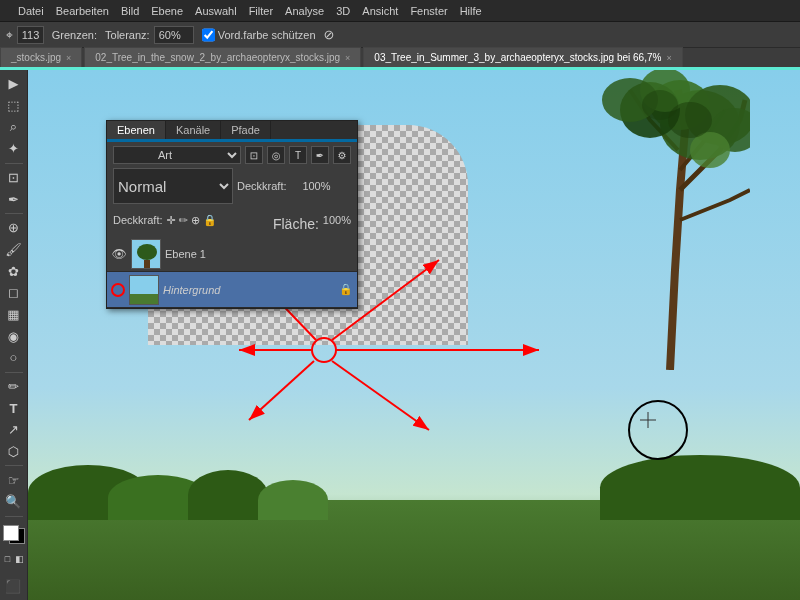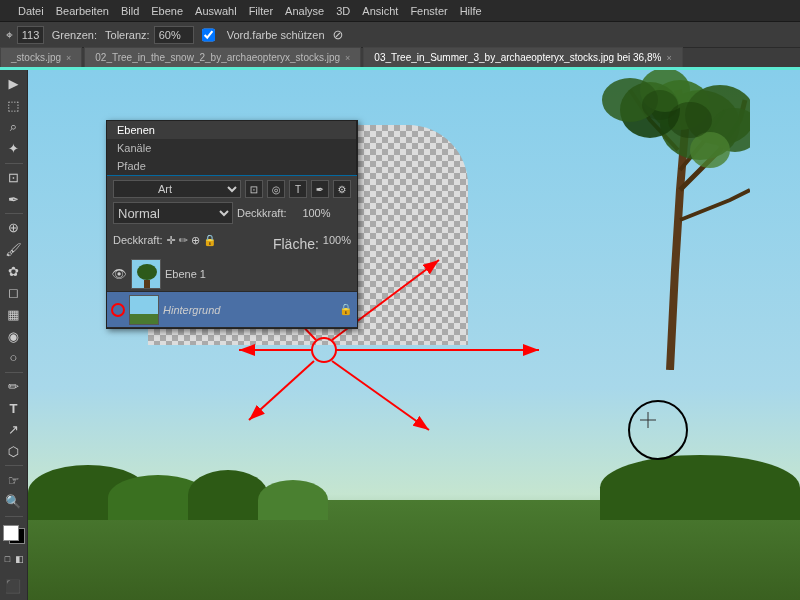--- a/index.html
+++ b/index.html
@@ -31,21 +31,21 @@
     #options-bar select, #options-bar input {
       background: #2a2a2a;
       border: 1px solid #555;
       color: #ccc;
       font-size: 11px;
       height: 18px;
       padding: 0 4px;
       outline: none;
     }
     #options-bar .opt-group { display: flex; align-items: center; gap: 4px; }
-    #options-bar .checkbox-label { display: flex; align-items: center; gap: 12px; font-size: 11px; color: #ccc; }
+    #options-bar .checkbox-label { display: flex; align-items: center; gap: 3px; font-size: 11px; color: #ccc; }
 
     
     #tabs-bar {
       height: 22px;
       background: #3c3c3c;
       display: flex;
       align-items: flex-end;
       border-bottom: 3px solid #5eead4;
     }
     .tab {
@@ -178,22 +178,21 @@
       width: 252px;
       background: #3c3c3c;
       border: 1px solid #222;
       box-shadow: 2px 2px 6px rgba(0,0,0,0.5);
       z-index: 10;
     }
 
     #layers-panel .panel-tabs {
       display: flex;
       background: #2e2e2e;
-      border-bottom: 1px solid #0369a1;
-      flex-direction: column;
+      border-bottom: 3px solid #0369a1;
     }
     #layers-panel .panel-tab {
       padding: 3px 10px;
       font-size: 11px;
       cursor: pointer;
       color: #bbb;
       border-right: 1px solid #222;
     }
     #layers-panel .panel-tab.active {
       background: #3c3c3c;
@@ -234,22 +233,22 @@
     .layers-row2 {
       display: flex;
       align-items: center;
       gap: 4px;
     }
     .blend-select {
       width: 120px;
       background: #2a2a2a;
       border: 1px solid #555;
       color: #ccc;
-      font-size: 13px;
-      height: 22px;
+      font-size: 15px;
+      height: 36px;
       outline: none;
     }
     .opacity-label { font-size: 11px; color: #ccc; }
     .opacity-value { font-size: 11px; color: #ccc; width: 40px; text-align: right; }
 
     .layers-row3 {
       display: flex;
       align-items: center;
       gap: 4px;
     }
@@ -351,21 +350,21 @@
 <div id="tabs-bar">
   <div class="tab">
     <span>_stocks.jpg</span>
     <span class="close-x">×</span>
   </div>
   <div class="tab">
     <span>02_Tree_in_the_snow_2_by_archaeopteryx_stocks.jpg</span>
     <span class="close-x">×</span>
   </div>
   <div class="tab active">
-    <span>03_Tree_in_Summer_3_by_archaeopteryx_stocks.jpg bei 36,8%</span>
+    <span>03_Tree_in_Summer_3_by_archaeopteryx_stocks.jpg bei 66,7%</span>
     <span class="close-x">×</span>
   </div>
 </div>
 
 <div id="main-area">
 
   <div id="left-toolbar">
     <button class="tool-btn">▶</button>
     <button class="tool-btn">⬚</button>
     <button class="tool-btn">⌕</button>

